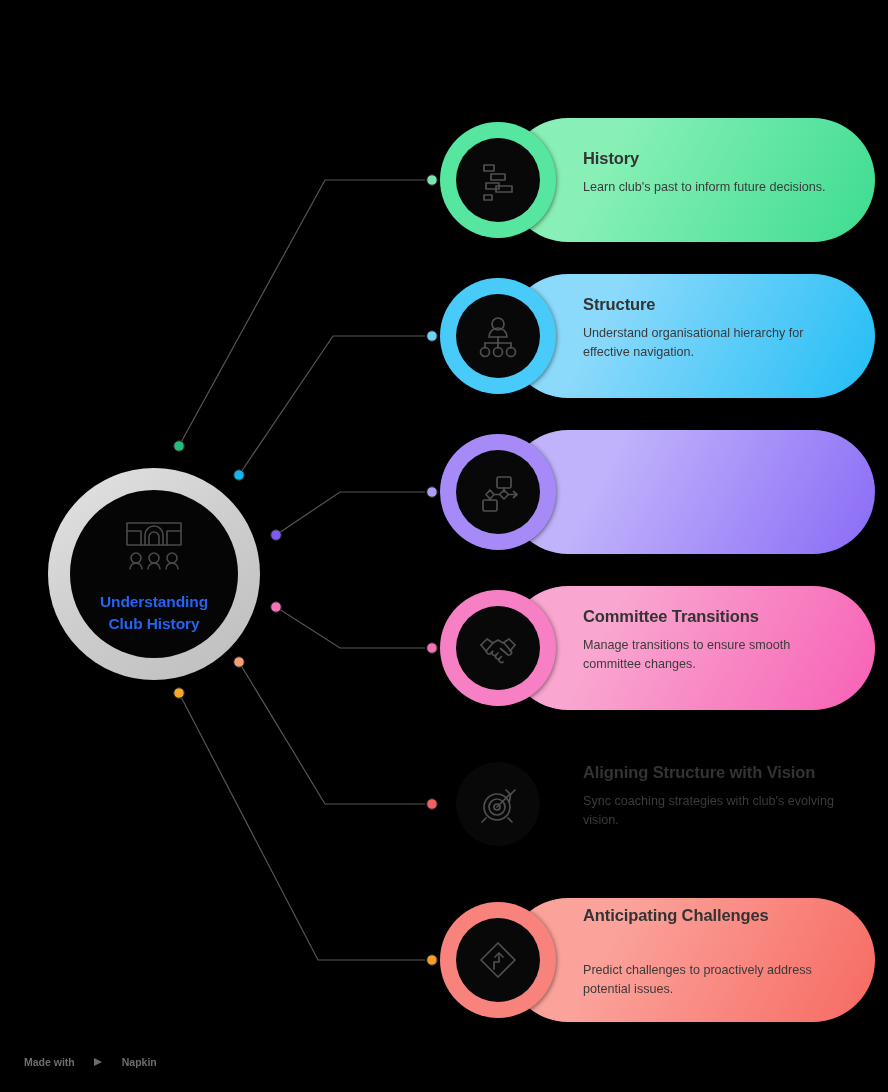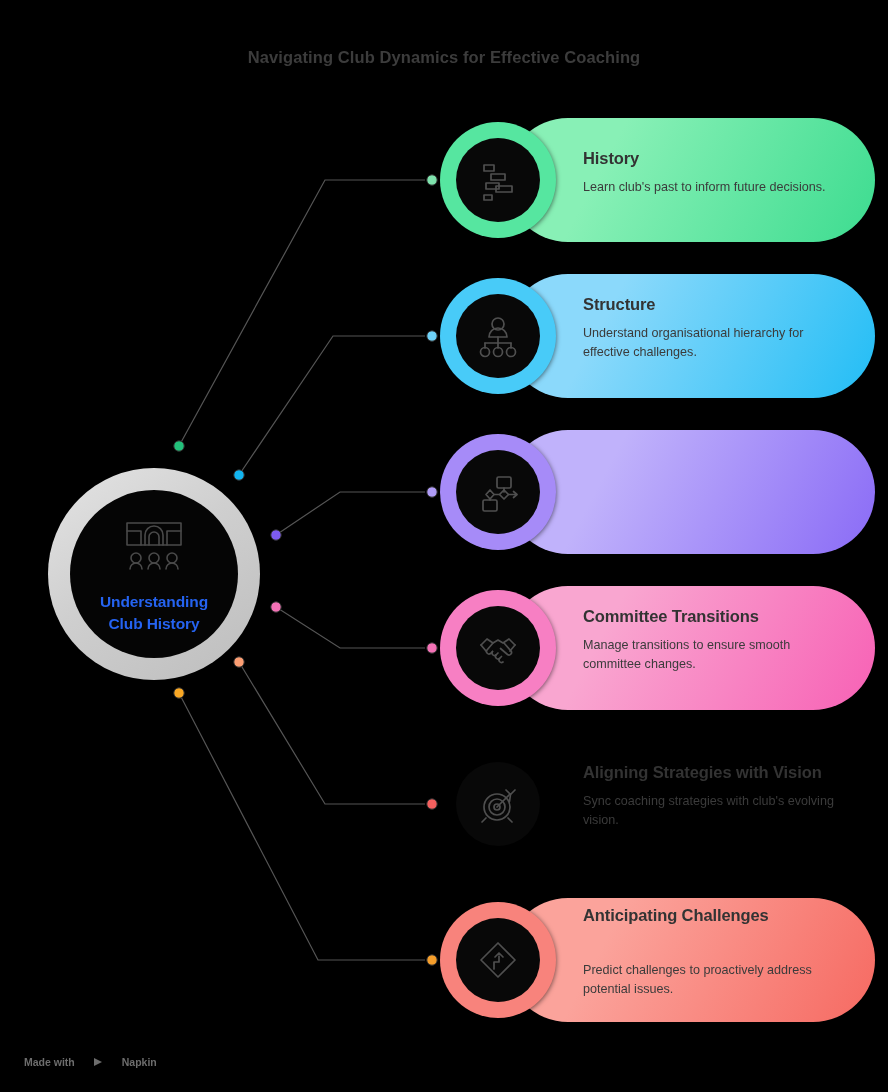--- a/index.html
+++ b/index.html
@@ -70,21 +70,20 @@
     font-size:10.5px;color:#6d6d6d;font-weight:700;
     display:flex;align-items:center;gap:18px;
   }
   .footer .np{display:inline-block;}
 </style>
 </head>
 <body>
 
 <div id="stage">
 
-  <div class="title">Navigating Club Dynamics for Effective Coaching</div>
 
   <svg id="links" viewBox="0 0 888 1092" xmlns="http://www.w3.org/2000/svg">
       <path d="M 179 446 L 325 180 L 425 180" stroke="#555" stroke-width="1.2" fill="none"></path>
       <circle cx="179" cy="446" r="5.2" fill="#22c07a" stroke="#333" stroke-width="1"></circle>
       <circle cx="432" cy="180" r="5.2" fill="#7fe3ad" stroke="#333" stroke-width="1"></circle>
       <path d="M 239 475 L 333 336 L 425 336" stroke="#555" stroke-width="1.2" fill="none"></path>
       <circle cx="239" cy="475" r="5.2" fill="#12b5f0" stroke="#333" stroke-width="1"></circle>
       <circle cx="432" cy="336" r="5.2" fill="#6fd2f8" stroke="#333" stroke-width="1"></circle>
       <path d="M 276 535 L 340 492 L 425 492" stroke="#555" stroke-width="1.2" fill="none"></path>
       <circle cx="276" cy="535" r="5.2" fill="#7d5bf0" stroke="#333" stroke-width="1"></circle>
@@ -136,21 +135,21 @@
               <path d="M11 26 h13 v6 h-13 z"></path>
               <path d="M21 29 h16 v6 h-16 z"></path>
               <path d="M9 38 h8 v5 h-8 z"></path>
             </svg>
           </div>
         </div>
       </div>
       <div class="card" style="left: 440px; top: 274px;">
         <div class="pill" style="background: linear-gradient(118deg, rgb(139, 217, 251) 0%, rgb(139, 217, 251) 28%, rgb(34, 189, 245) 100%);">
           <div class="c-title">Structure</div>
-          <div class="c-desc">Understand organisational hierarchy for effective challenges.</div>
+          <div class="c-desc">Understand organisational hierarchy for effective navigation.</div>
         </div>
         <div class="badge" style="background: rgb(72, 203, 248);">
           <div class="badge-inner">
             <svg viewBox="0 0 46 46" fill="none" stroke="#4f4f4f" stroke-width="1.7" stroke-linecap="round" stroke-linejoin="round">
               <circle cx="23" cy="11" r="6"></circle>
               <path d="M14 24 a9 9 0 0 1 18 0 z"></path>
               <path d="M23 24 v6"></path>
               <path d="M10 30 h26"></path>
               <path d="M10 30 v5"></path>
               <path d="M23 30 v5"></path>
@@ -196,21 +195,21 @@
               <path d="M24.5 33.5 a2.5 2.5 0 0 0 3.5 3.5"></path>
               <path d="M29 18 l7 8 a2.5 2.5 0 0 1 -3.5 3.5 l-7 -6"></path>
               <path d="M6 20 l5 6"></path>
               <path d="M40 20 l-5 6"></path>
             </svg>
           </div>
         </div>
       </div>
       <div class="card" style="left: 440px; top: 742px;">
         <div class="pill">
-          <div class="c-title">Aligning Strategies with Vision</div>
+          <div class="c-title">Aligning Structure with Vision</div>
           <div class="c-desc">Sync coaching strategies with club's evolving vision.</div>
         </div>
         <div class="badge">
           <div class="badge-inner">
             <svg viewBox="0 0 46 46" fill="none" stroke="#4f4f4f" stroke-width="1.7" stroke-linecap="round" stroke-linejoin="round">
               <circle cx="22" cy="26" r="13"></circle>
               <circle cx="22" cy="26" r="8"></circle>
               <circle cx="22" cy="26" r="3"></circle>
               <path d="M22 26 l13 -13"></path>
               <path d="M31 9 l4.5 4.5 l4.5 -4.5"></path>

